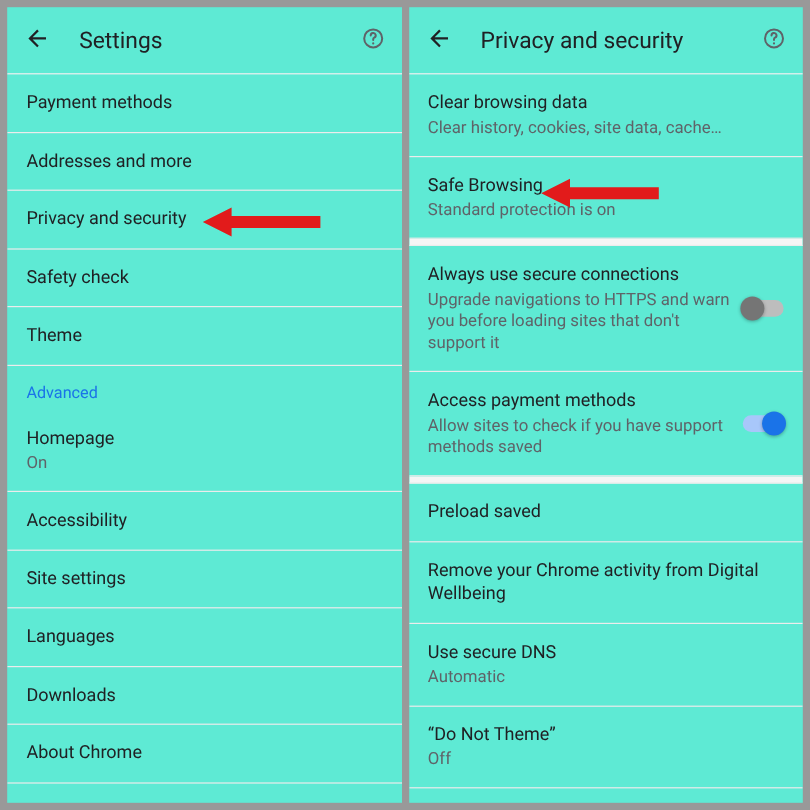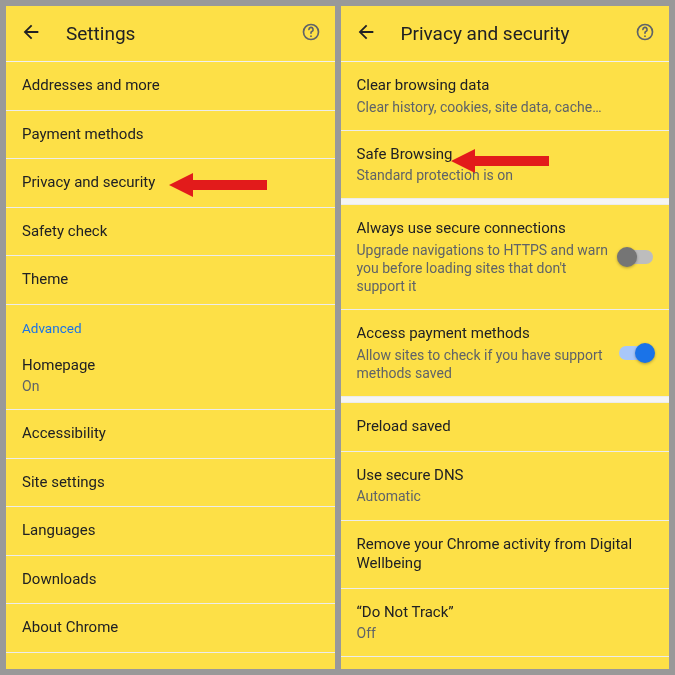--- a/index.html
+++ b/index.html
@@ -7,21 +7,21 @@
     font-family: Roboto, "Helvetica Neue", Arial, sans-serif;
     background: #999;
     width: 675px;
     height: 675px;
     overflow: hidden;
     display: flex;
     gap: 6px;
     padding: 6px;
   }
   .panel {
-    background: #fde047;
+    background: #5eead4;
     flex: 1;
     height: 663px;
     overflow: hidden;
     position: relative;
     display: flex;
     flex-direction: column;
   }
   .header {
     display: flex;
     align-items: center;
@@ -107,26 +107,26 @@
       <svg viewBox="0 0 24 24">
           <circle cx="12" cy="12" r="9" fill="none" stroke="#5f6368" stroke-width="2"></circle>
           <path d="M9.5 9a2.5 2.5 0 1 1 3.5 2.3c-.8.4-1 1-1 1.7v.5" fill="none" stroke="#5f6368" stroke-width="2" stroke-linecap="round"></path>
           <circle cx="12" cy="17" r="1.1" fill="#5f6368"></circle>
         </svg>
     </span>
   </div>
   <div class="list">
     <div class="item">
         <div class="item-main">
+          <div class="item-label">Payment methods</div>
+        </div>
+      </div>
+    <div class="item">
+        <div class="item-main">
           <div class="item-label">Addresses and more</div>
-        </div>
-      </div>
-    <div class="item">
-        <div class="item-main">
-          <div class="item-label">Payment methods</div>
         </div>
       </div>
     <div class="item">
         <div class="item-main">
           <div class="item-label">Privacy and security</div>
         </div>
       </div>
     <div class="item">
         <div class="item-main">
           <div class="item-label">Safety check</div>
@@ -222,32 +222,32 @@
         <div class="toggle on"></div>
       </div>
     <div class="spacer-block"></div>
     <div class="item">
         <div class="item-main">
           <div class="item-label">Preload saved</div>
         </div>
       </div>
     <div class="item">
         <div class="item-main">
+          <div class="item-label">Remove your Chrome activity from Digital Wellbeing</div>
+        </div>
+      </div>
+    <div class="item">
+        <div class="item-main">
           <div class="item-label">Use secure DNS</div>
           <div class="item-sub">Automatic</div>
         </div>
       </div>
     <div class="item">
         <div class="item-main">
-          <div class="item-label">Remove your Chrome activity from Digital Wellbeing</div>
-        </div>
-      </div>
-    <div class="item">
-        <div class="item-main">
-          <div class="item-label">“Do Not Track”</div>
+          <div class="item-label">“Do Not Theme”</div>
           <div class="item-sub">Off</div>
         </div>
       </div>
     <div class="item"></div>
 
   </div>
   <div class="arrow" style="left:110px; top:140px;">
     <svg width="100" height="30">
         <polygon points="0,15 24,3 24,10 98,10 98,20 24,20 24,27" fill="#e21b1b"></polygon>
       </svg>

